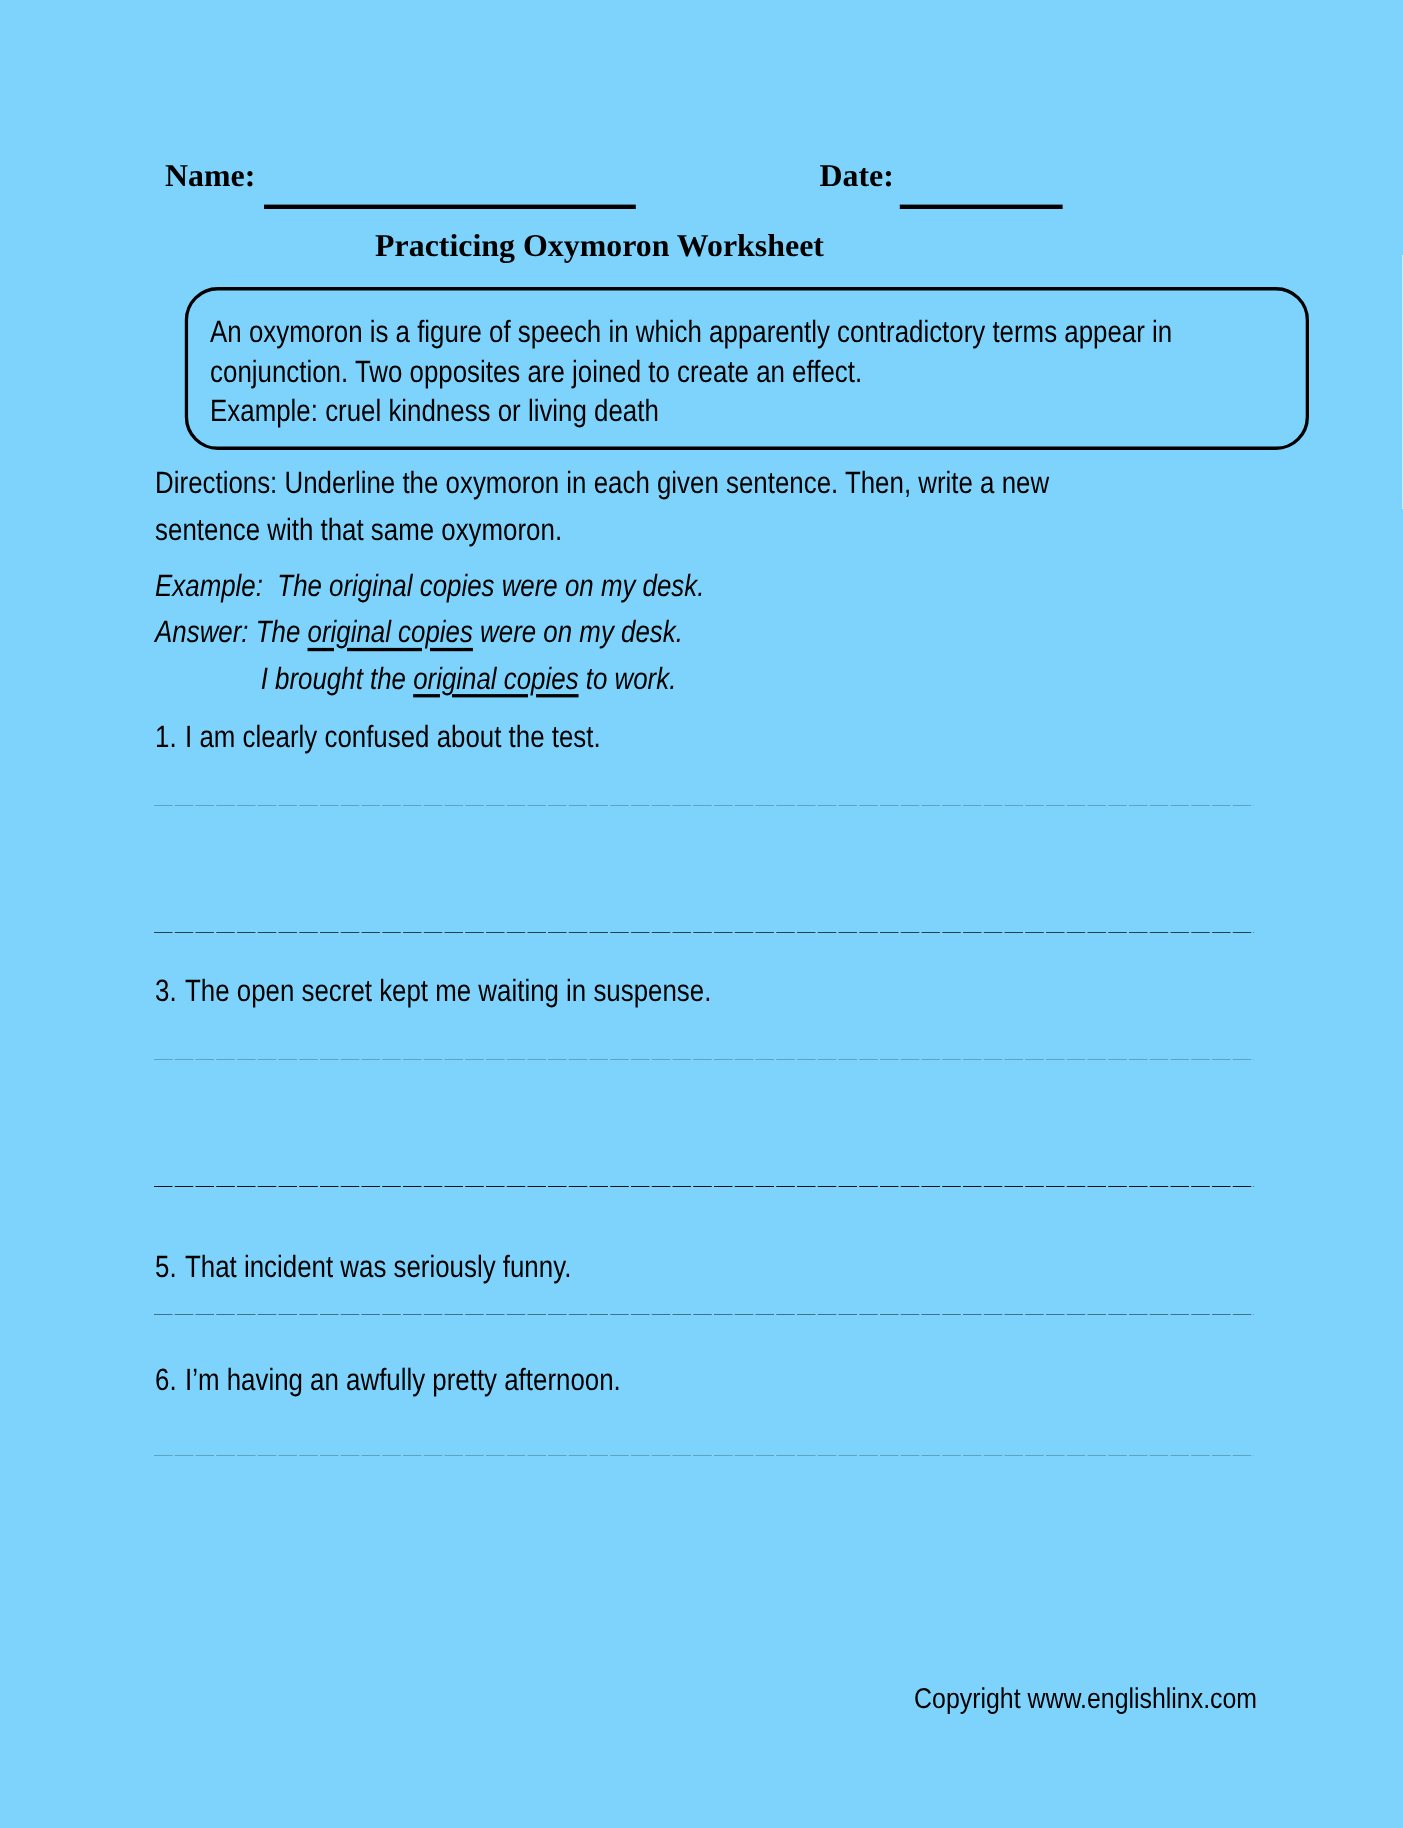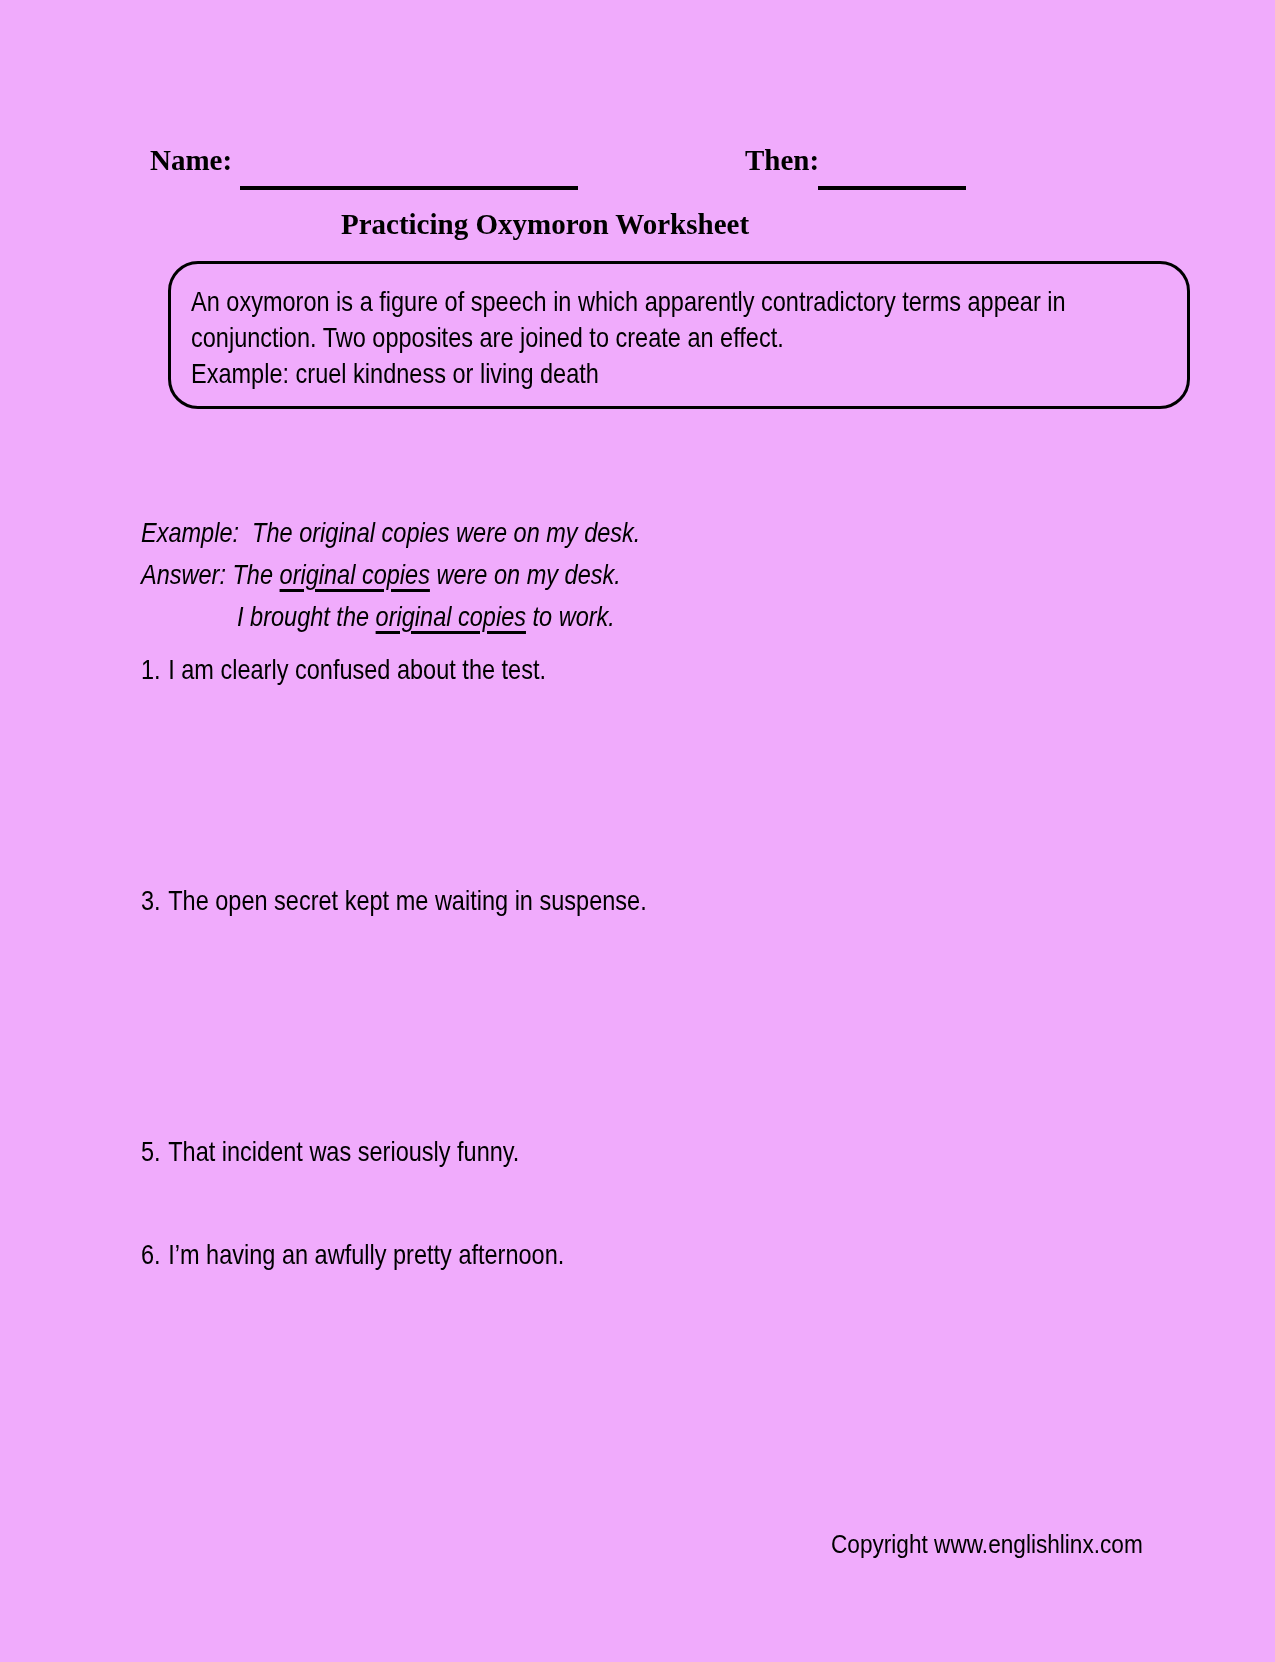--- a/index.html
+++ b/index.html
@@ -1,20 +1,20 @@
 <!DOCTYPE html>
 <html><head>
 <meta charset="utf-8">
 <style>
   html, body { margin: 0; padding: 0; background: #ffffff; }
   .page {
     position: relative;
     width: 1275px;
     height: 1662px;
-    background: #f0abfc;
+    background: #7dd3fc;
     color: #000000;
     font-family: "Liberation Sans", sans-serif;
     overflow: hidden;
   }
   
   .hdr-label {
     position: absolute;
     font-family: "Liberation Serif", serif;
     font-weight: bold;
     font-size: 29px;
@@ -122,31 +122,35 @@
   }
 </style>
 </head>
 <body>
 
 <div class="page">
 
   <span class="hdr-label name-label">Name:</span>
   <div class="rule name-rule"></div>
 
-  <span class="hdr-label date-label">Then:</span>
+  <span class="hdr-label date-label">Date:</span>
   <div class="rule date-rule"></div>
 
   <h1 class="title">Practicing Oxymoron Worksheet</h1>
 
   <div class="def-box">
     <span class="cond">An oxymoron is a figure of speech in which apparently contradictory terms appear in</span>
     <span class="cond">conjunction. Two opposites are joined to create an effect.</span>
     <span class="cond">Example: cruel kindness or living death</span>
   </div>
 
+  <div class="directions">
+    <span class="cond">Directions: Underline the oxymoron in each given sentence. Then, write a new</span>
+    <span class="cond">sentence with that same oxymoron.</span>
+  </div>
 
   <div class="example">
     <span class="cond">Example:  The original copies were on my desk.</span>
     <span class="cond"><span>Answer: The </span><span class="uphrase">original copies</span><span> were on my desk.</span></span>
     <span class="cond indent"><span>I brought the </span><span class="uphrase">original copies</span><span> to work.</span></span>
   </div>
 
   <div class="question q1">
     <span class="cond"><span class="qnum">1.</span><span>I am clearly confused about the test.</span></span>
   </div>

